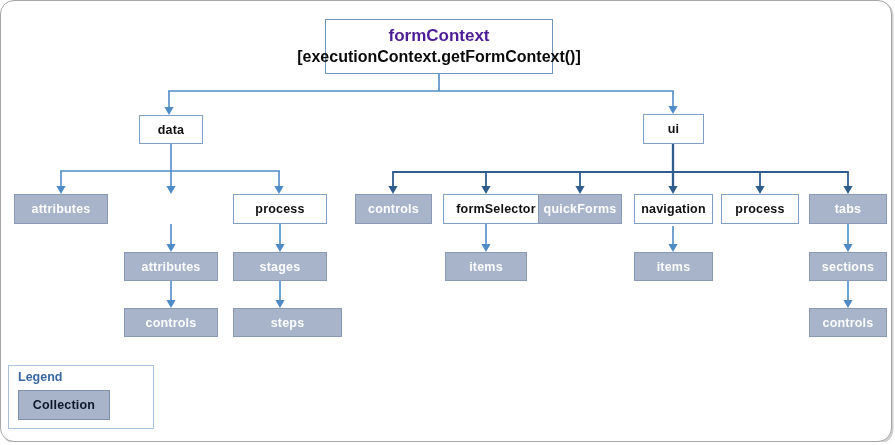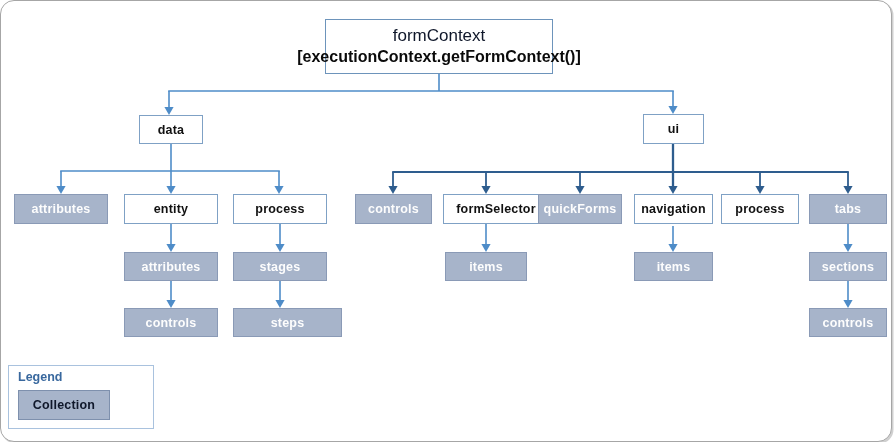--- a/index.html
+++ b/index.html
@@ -22,21 +22,21 @@
   .coll{
     background:var(--coll-fill,#a7b4ca);border:1px solid var(--coll-border,#8a9ab6);
     color:#fdfdfd;
   }
   .root-node{
     position:absolute;box-sizing:border-box;background:#fff;
     border:1.4px solid var(--root-border,#6d94bb);
     display:flex;flex-direction:column;align-items:center;justify-content:center;
     gap:2px;
   }
-  .root-title{font-weight:400;font-size:17px;color:#0f172a;line-height:1.1;}
+  .root-title{font-weight:700;font-size:17px;color:#4c1d95;line-height:1.1;}
   .root-subtitle{font-weight:700;font-size:16px;color:#0a0a0a;line-height:1.1;}
   .legend-box{
     position:absolute;left:7px;top:364px;width:146px;height:64px;
     background:#fff;border:1.4px solid var(--legend-border,#a9c2de);
     box-sizing:border-box;
   }
   .legend-title{
     position:absolute;left:9px;top:4px;font-weight:700;font-size:12.5px;
     color:var(--legend-title,#39689e);
   }
@@ -99,21 +99,20 @@
 
   <div class="root-node" style="left:324px;top:18px;width:228px;height:55px;">
     <div class="root-title">formContext</div>
     <div class="root-subtitle">[executionContext.getFormContext()]</div>
   </div>
 
   <div class="node" style="left:642px;top:113px;width:61px;height:30px;">ui</div>
   <div class="node" style="left:138px;top:114px;width:64px;height:29px;">data</div>
 
   <div class="coll" style="left:13px;top:193px;width:94px;height:30px;">attributes</div>
-  <div class="node" style="left:123px;top:193px;width:94px;height:30px;">entity</div>
   <div class="node" style="left:232px;top:193px;width:94px;height:30px;">process</div>
 
   <div class="coll" style="left:354px;top:193px;width:77px;height:30px;">controls</div>
   <div class="node" style="left:442px;top:193px;width:106px;height:30px;text-align:right;">formSelector</div>
   <div class="coll" style="left:537px;top:193px;width:84px;height:30px;">quickForms</div>
   <div class="node" style="left:633px;top:193px;width:79px;height:30px;">navigation</div>
   <div class="node" style="left:720px;top:193px;width:78px;height:30px;">process</div>
   <div class="coll" style="left:808px;top:193px;width:78px;height:30px;">tabs</div>
 
   <div class="coll" style="left:123px;top:251px;width:94px;height:29px;">attributes</div>

